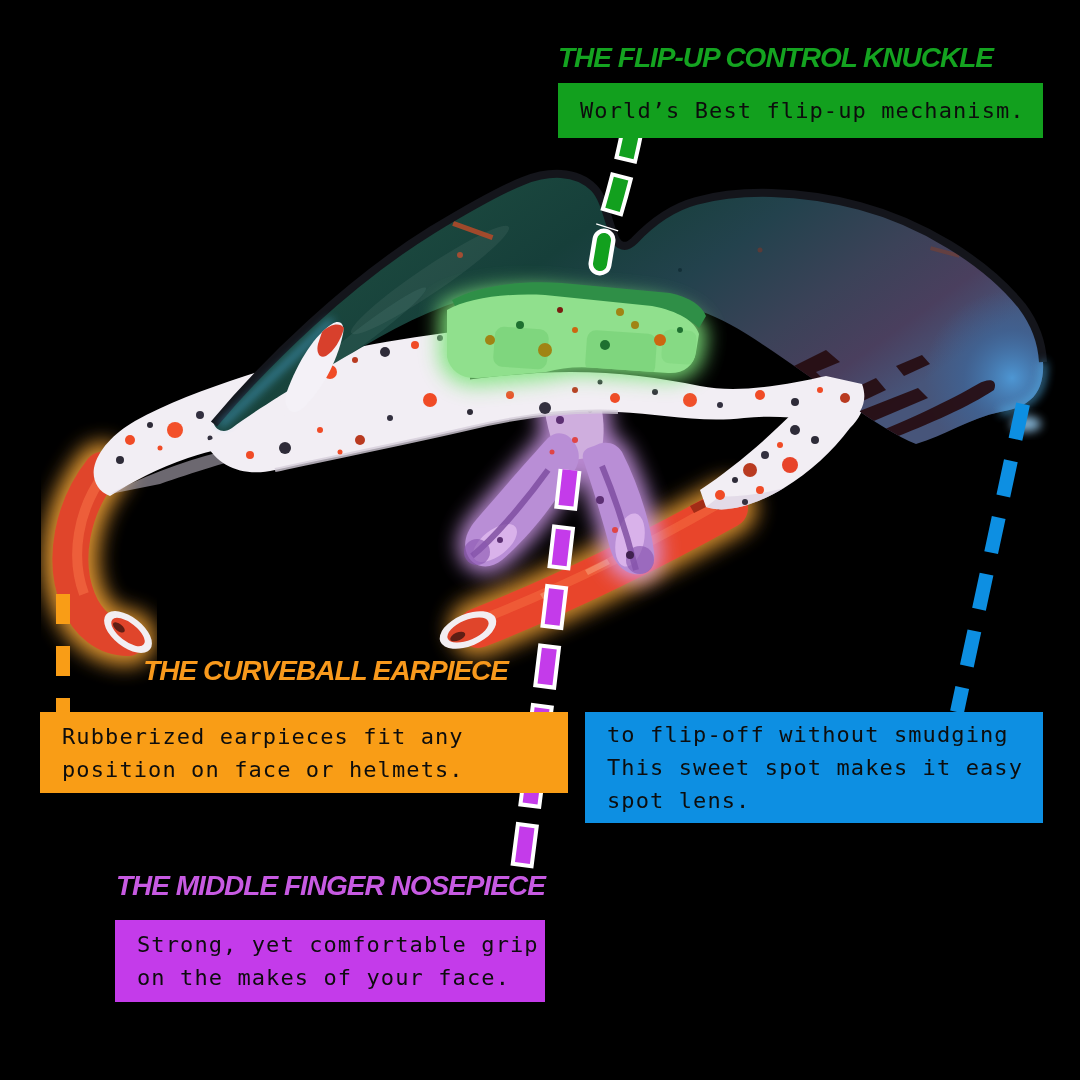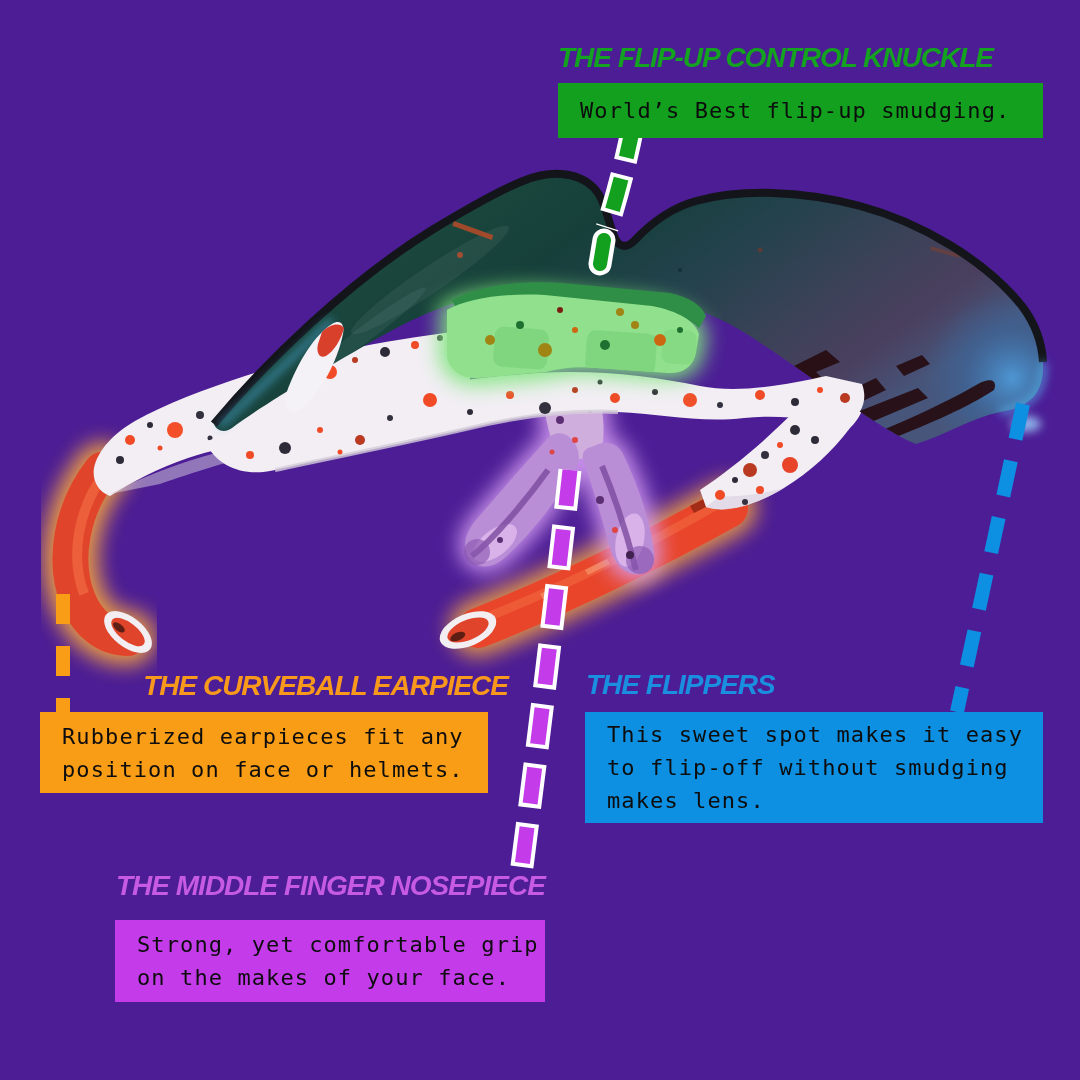--- a/index.html
+++ b/index.html
@@ -1,35 +1,35 @@
 <!DOCTYPE html>
 <html><head>
 <meta charset="utf-8">
 <style>
   html,body{margin:0;padding:0;background:#ffffff;}
   .stage{
-    position:relative;width:1080px;height:1080px;background:#4c1d95;
+    position:relative;width:1080px;height:1080px;background:#000000;
     overflow:hidden;font-family:"Liberation Sans",sans-serif;
   }
   .glasses-svg{position:absolute;left:0;top:0;width:1080px;height:1080px;}
   .callout-heading{
     position:absolute;font-style:italic;font-weight:bold;font-size:28px;
     letter-spacing:-1px;white-space:nowrap;
   }
   .callout-box{
     position:absolute;box-sizing:border-box;display:flex;flex-direction:column;
     justify-content:center;padding-left:22px;
     font-family:"DejaVu Sans Mono","Liberation Mono",monospace;
     font-size:22px;letter-spacing:1.1px;line-height:33px;color:#0d0d0d;
   }
   .callout-box .line{white-space:nowrap;}
   #knuckle-heading{left:558px;top:42px;}
   #knuckle-box{left:558px;top:83px;width:485px;height:55px;}
-  #earpiece-heading{right:572px;top:670px;}
-  #earpiece-box{left:40px;top:712px;width:448px;height:81px;}
+  #earpiece-heading{right:572px;top:655px;}
+  #earpiece-box{left:40px;top:712px;width:528px;height:81px;}
   #flippers-heading{left:586px;top:669px;}
   #flippers-box{left:585px;top:712px;width:458px;height:111px;}
   #nosepiece-heading{left:116px;top:838px;}
   #nosepiece-box{left:115px;top:876px;width:430px;height:82px;}
 </style>
 </head>
 <body>
 
 <div class="stage">
 
@@ -274,34 +274,33 @@
     <path d="M 1023,404 L 957,712" stroke-width="14" stroke-dasharray="36 22" stroke="#0d8fe2"></path>
   </g>
   <g fill="none">
     <path d="M 570,470 C 560,560 545,690 521,874" stroke="#ffffff" stroke-width="23" stroke-dasharray="44 16" stroke-dashoffset="4"></path>
     <path d="M 570,470 C 560,560 545,690 521,874" stroke-width="15" stroke-dasharray="36 24" stroke="#c43bea"></path>
   </g>
 </svg>
 
 <div class="callout-heading" id="knuckle-heading" style="color: rgb(20, 163, 32);">THE FLIP-UP CONTROL KNUCKLE</div>
 <div class="callout-box" id="knuckle-box" style="background-color: rgb(18, 160, 30);">
-  <div class="line">World’s Best flip-up smudging.</div>
+  <div class="line">World’s Best flip-up mechanism.</div>
 </div>
 
 <div class="callout-heading" id="earpiece-heading" style="color: rgb(248, 153, 28);">THE CURVEBALL EARPIECE</div>
 <div class="callout-box" id="earpiece-box" style="background-color: rgb(249, 157, 22);">
   <div class="line">Rubberized earpieces fit any</div>
   <div class="line">position on face or helmets.</div>
 </div>
 
-<div class="callout-heading" id="flippers-heading" style="color: rgb(27, 143, 223);">THE FLIPPERS</div>
 <div class="callout-box" id="flippers-box" style="background-color: rgb(13, 143, 226);">
+  <div class="line">to flip-off without smudging</div>
   <div class="line">This sweet spot makes it easy</div>
-  <div class="line">to flip-off without smudging</div>
-  <div class="line">makes lens.</div>
+  <div class="line">spot lens.</div>
 </div>
 
 <div class="callout-heading" id="nosepiece-heading" style="color: rgb(199, 90, 226); margin-top: 32px;">THE MIDDLE FINGER NOSEPIECE</div>
 <div class="callout-box" id="nosepiece-box" style="background-color: rgb(196, 59, 234); margin-top: 44px;">
   <div class="line">Strong, yet comfortable grip</div>
   <div class="line">on the makes of your face.</div>
 </div>
 
 </div>
 

